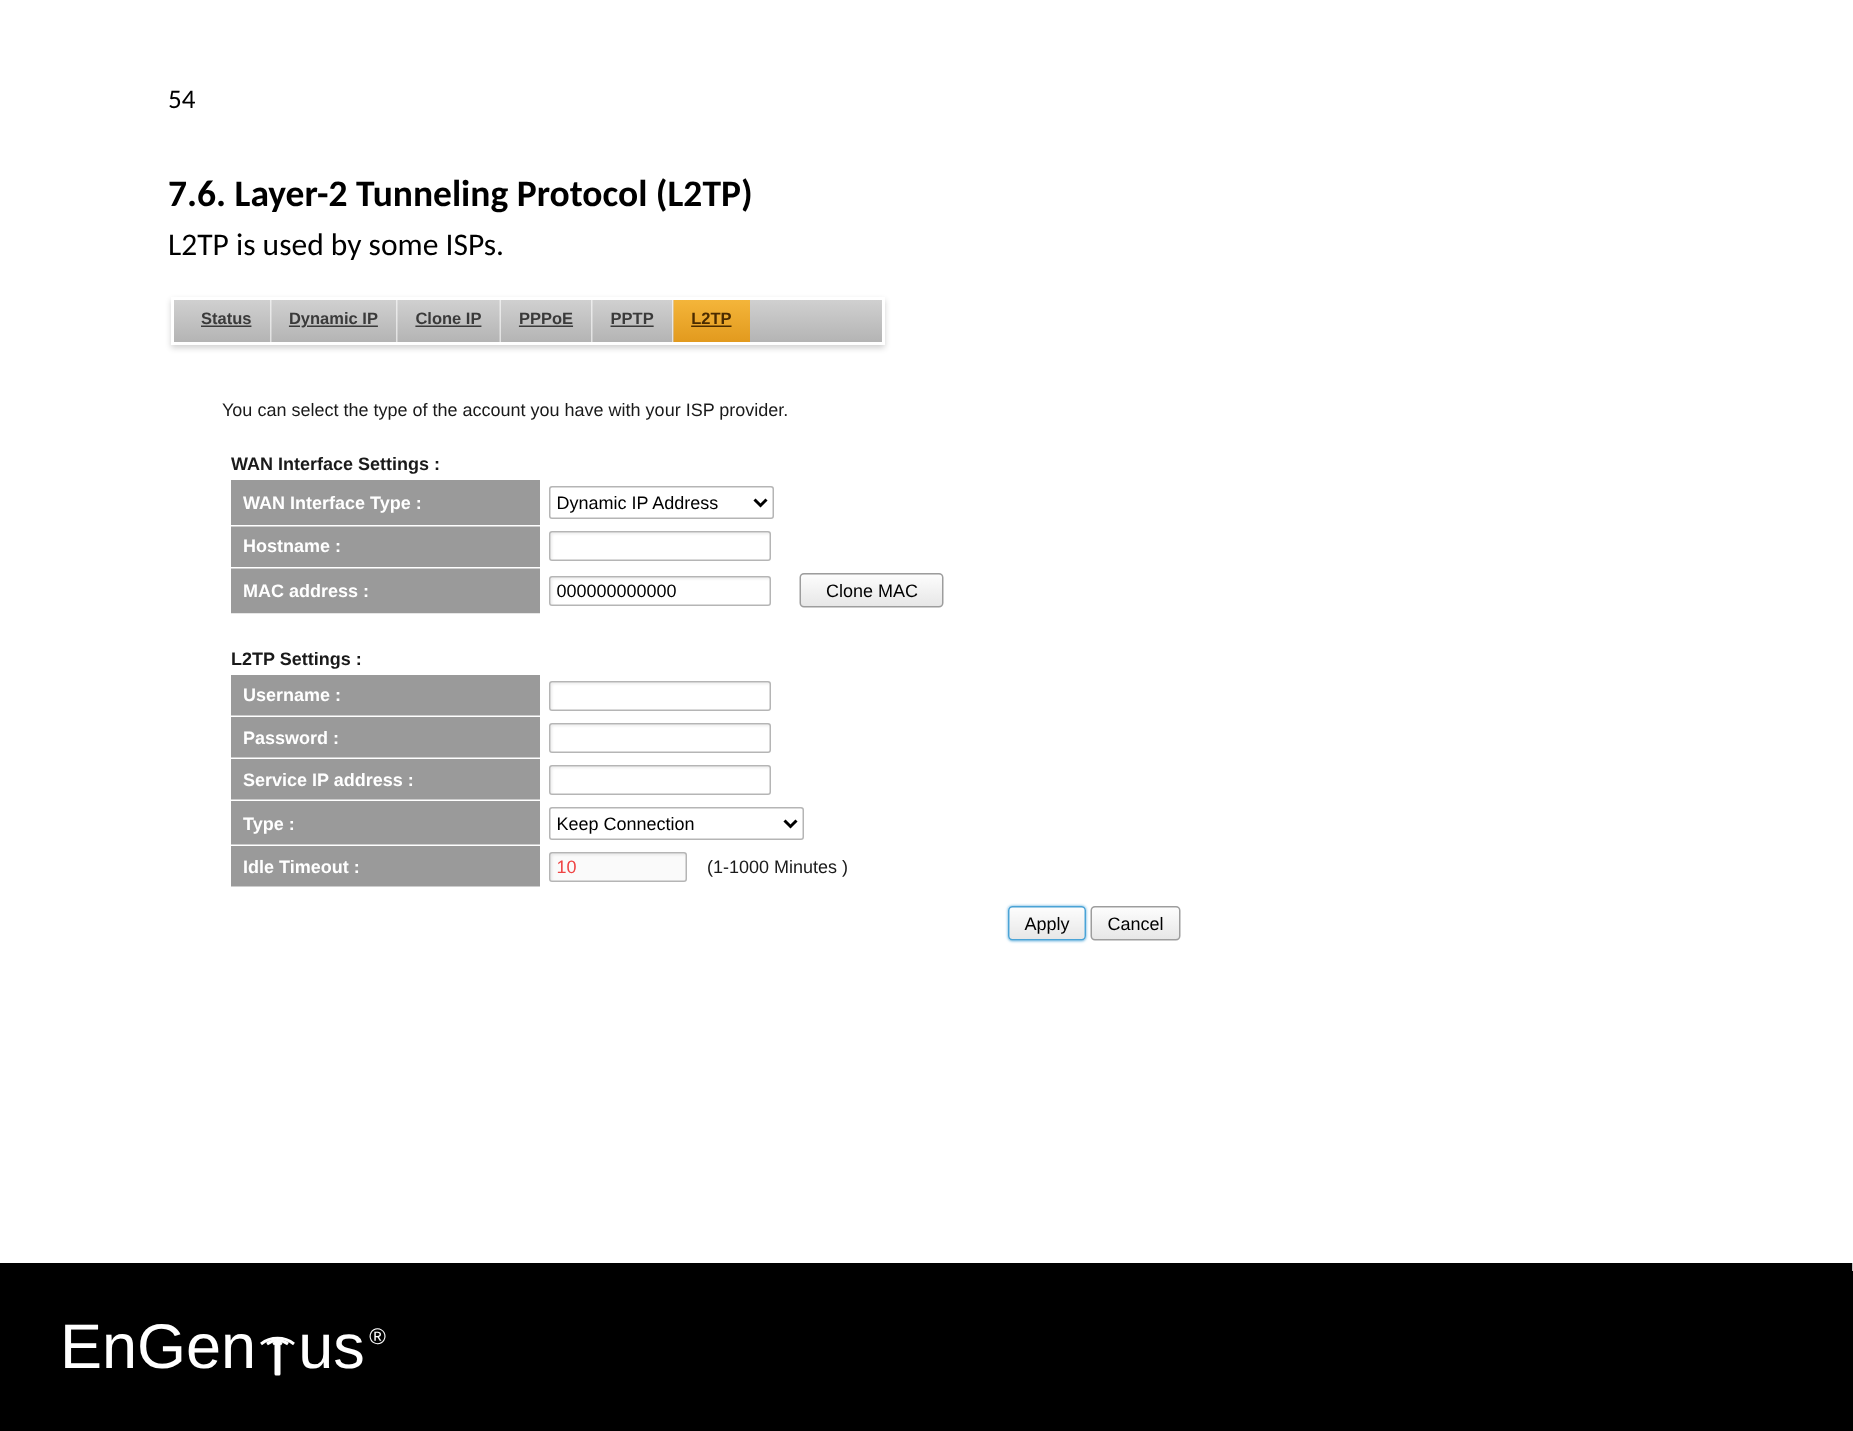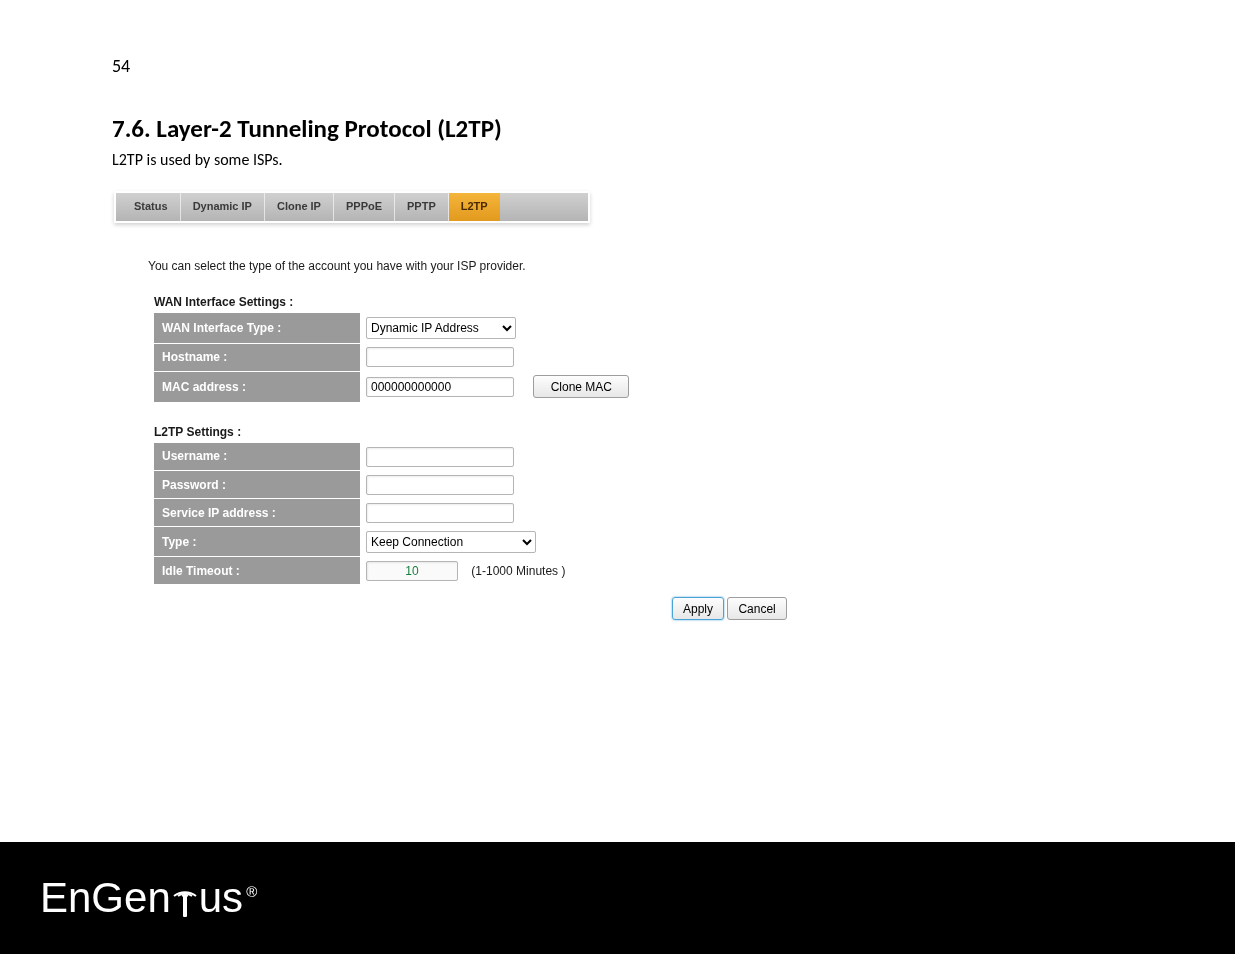--- a/index.html
+++ b/index.html
@@ -22,21 +22,21 @@
   }
   .page-num {
     font-size: 18px;
   }
   .heading {
     font-size: 25px;
     font-weight: 700;
     margin-top: 36px;
   }
   .intro {
-    font-size: 16px;
+    font-size: 21px;
     margin-top: 6px;
   }
 
   
   .shot {
     margin-top: 22px;
     width: 680px;
     font-family: Verdana, Arial, sans-serif;
     font-size: 12px;
     color: #1a1a1a;
@@ -52,20 +52,21 @@
     box-shadow: 0 2px 4px rgba(0,0,0,.18);
     width: 472px;
     margin-left: 2px;
   }
   .tab {
     flex: 0 0 auto;
     padding: 0 12px;
     line-height: 26px;
     text-align: center;
     font-weight: 700;
+    text-decoration: underline;
     color: #3a3a3a;
     font-size: 11px;
     border-right: 1px solid rgba(255,255,255,.6);
     cursor: pointer;
     font-family: Verdana, Arial, sans-serif;
   }
   .tab:first-child { padding-left: 18px; }
   .tab.active {
     background: linear-gradient(#f4b53a, #e29a1e);
     color: #4a2b00;
@@ -108,21 +109,21 @@
     border: 1px solid #b5b5b5;
     border-radius: 2px;
     padding: 0 4px;
     box-shadow: inset 1px 1px 2px rgba(0,0,0,.08);
     width: 148px;
     box-sizing: border-box;
     background: #fff;
     font-family: Arial, sans-serif;
   }
   input.txt.small { width: 92px; }
-  input.txt.disabled { color:#15803d; background:#fafafa;text-align:center; }
+  input.txt.disabled { color:#ef4444; background:#fafafa; }
   select.sel {
     height: 22px;
     font-size: 12px;
     border: 1px solid #b5b5b5;
     border-radius: 2px;
     background: #fff;
     font-family: Arial, sans-serif;
   }
   button.btn {
     height: 23px;

